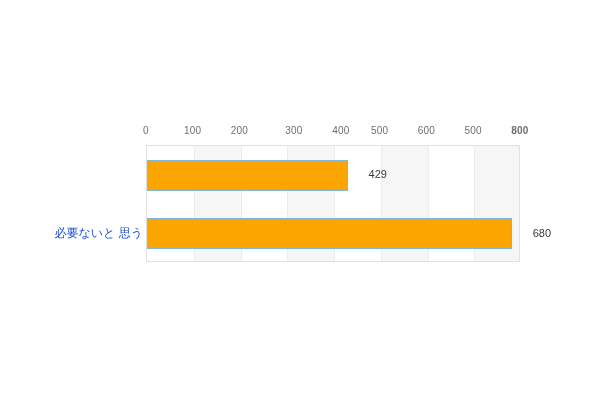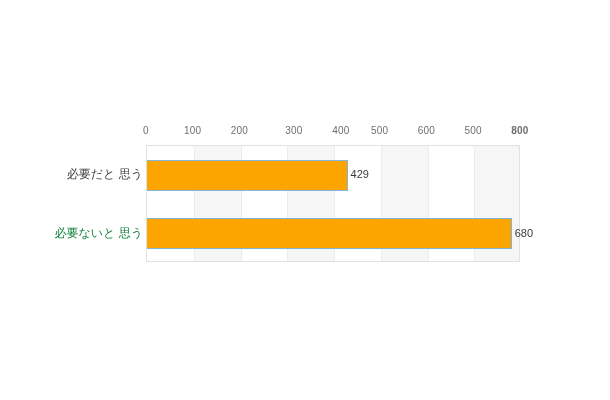--- a/index.html
+++ b/index.html
@@ -85,20 +85,21 @@
     border-right: 1px solid #7fb4dd;
   }
 
   
   .value-label {
     position: absolute;
     font-size: 11px;
     color: #3b3b3b;
     line-height: 12px;
     white-space: nowrap;
+    margin-left: 18px;
   }
 
   
   .cat-label {
     position: absolute;
     right: 0;
     width: 130px;
     text-align: right;
     font-size: 12px;
     color: #3f3f3f;
@@ -124,22 +125,21 @@
       <span class="x-tick-label" style="left: 93.5px; color: rgb(110, 110, 110);">200</span>
       <span class="x-tick-label" style="left: 148px; color: rgb(110, 110, 110);">300</span>
       <span class="x-tick-label" style="left: 195px; color: rgb(110, 110, 110);">400</span>
       <span class="x-tick-label" style="left: 233.75px; color: rgb(110, 110, 110);">500</span>
       <span class="x-tick-label" style="left: 280.5px; color: rgb(110, 110, 110);">600</span>
       <span class="x-tick-label" style="left: 327.25px; color: rgb(110, 110, 110);">500</span>
       <span class="x-tick-label" style="left: 374px; color: rgb(110, 110, 110); font-weight: bold;">800</span>
     </div>
 
   <div id="y-axis-labels">
-      <div class="cat-label" style="top: 22.25px; color: rgb(63, 63, 63);">必要だと 思う</div>
-      <div class="cat-label" style="top: 80.75px; color: #15803d;">必要ないと 思う</div>
+      <div class="cat-label" style="top: 80.75px; color: #1d4ed8;">必要ないと 思う</div>
     </div>
 
   <div id="plot-area" style="border-color: rgb(226, 226, 226);">
       <div class="band plain" style="left: 0px; width: 46.75px; background: rgb(255, 255, 255);"></div>
       <div class="band shade" style="left: 46.75px; width: 46.75px; background: rgb(246, 246, 246);"></div>
       <div class="band plain" style="left: 93.5px; width: 46.75px; background: rgb(255, 255, 255);"></div>
       <div class="band shade" style="left: 140.25px; width: 46.75px; background: rgb(246, 246, 246);"></div>
       <div class="band plain" style="left: 187px; width: 46.75px; background: rgb(255, 255, 255);"></div>
       <div class="band shade" style="left: 233.75px; width: 46.75px; background: rgb(246, 246, 246);"></div>
       <div class="band plain" style="left: 280.5px; width: 46.75px; background: rgb(255, 255, 255);"></div>

